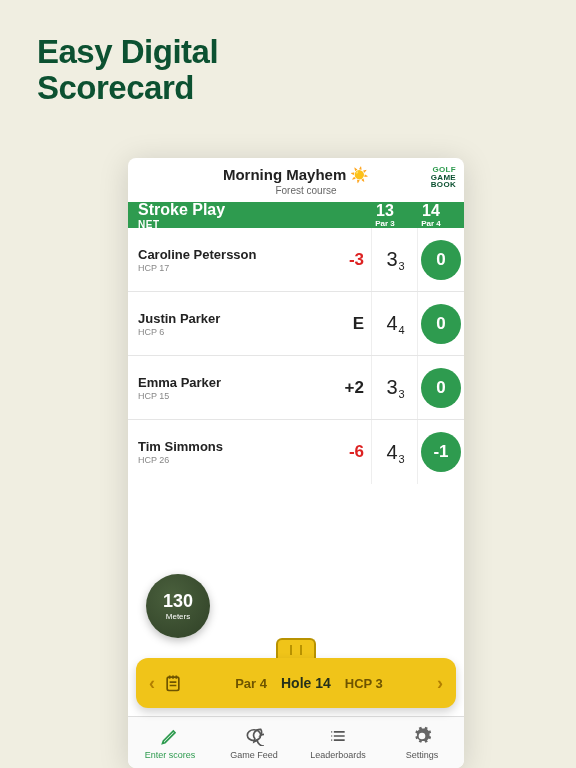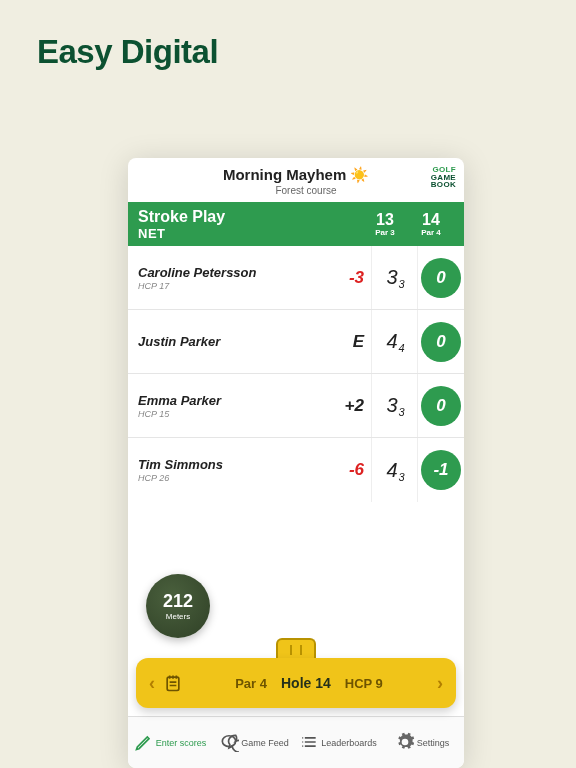--- a/index.html
+++ b/index.html
@@ -59,46 +59,45 @@
     color: #0c5131;
     letter-spacing: 0.3px;
   }
   .brand .g { color: #2e9b4f; }
 
   .green-bar {
     background: #2e9b4f;
     color: #fff;
     display: flex;
     align-items: center;
-    height: 44px;
+    height: 26px;
     padding: 0 10px;
   }
   .mode-block { flex: 1; }
   .mode-title { font-size: 16px; font-weight: 700; }
-  .mode-sub { font-size: 13px; font-weight: 700; letter-spacing: 0.5px; }
+  .mode-sub { font-size: 10px; font-weight: 700; letter-spacing: 0.5px; }
   .hole-block {
     width: 46px;
     text-align: center;
   }
   .hole-num { font-size: 16px; font-weight: 700; line-height: 1;}
   .hole-par { font-size: 8px; font-weight: 600; }
   .hole-block.current .hole-num,
   .hole-block.current .hole-par {
     font-weight: 800;
   }
 
   .rows { }
   .row {
     display: flex;
     align-items: center;
     height: 64px;
     border-bottom: 1px solid #e5e5e5;
     padding-left: 10px;
     position: relative;
-    font-style: italic;
   }
   .row:last-child { border-bottom: none; }
   .player-block { flex: 1; }
   .player-name { font-size: 13px; font-weight: 600; color: #222; }
   .player-hcp { font-size: 9px; color: #888; margin-top: 1px; }
   .net {
     width: 34px;
     text-align: right;
     font-size: 17px;
     font-weight: 800;
@@ -240,35 +239,36 @@
     left: 0;
     right: 0;
     height: 52px;
     border-top: 1px solid #ddd;
     display: flex;
     background: #fafafa;
   }
   .tab {
     flex: 1;
     display: flex;
-    flex-direction: row;
+    flex-direction: column;
     align-items: center;
     justify-content: center;
     font-size: 9px;
     color: #555;
     gap: 2px;
   }
   .tab.active { color: #2e9b4f; }
   .tab svg { width: 20px; height: 20px; }
 </style>
 </head>
 <body>
 
 <div class="page-heading">
   <div>Easy Digital</div>
+  <div>Scorecard</div>
 </div>
 
 <div class="phone">
 
   <div class="phone-header">
     <div class="session-title">Morning Mayhem ☀️</div>
     <div class="session-sub">Forest course</div>
     <div class="brand">
       <div class="g">GOLF</div>
       <div>GAME</div>
@@ -306,20 +306,21 @@
       <div class="badge">
         <div class="badge-circle">0</div>
       </div>
     </div>
 
     <div class="row">
       <div class="row-section-divider"></div>
         <div class="row-section-divider2"></div>
       <div class="player-block">
         <div class="player-name">Justin Parker</div>
+        <div class="player-hcp">HCP 6</div>
       </div>
       <div class="net">E</div>
       <div class="strokes">
         <span>4</span><span class="sub">4</span>
       </div>
       <div class="badge">
         <div class="badge-circle">0</div>
       </div>
     </div>
 
@@ -350,42 +351,42 @@
       <div class="strokes">
         <span>4</span><span class="sub">3</span>
       </div>
       <div class="badge">
         <div class="badge-circle">-1</div>
       </div>
     </div>
   </div>
 
   <div class="distance">
-    <div class="distance-val">212</div>
+    <div class="distance-val">130</div>
     <div class="distance-unit">Meters</div>
   </div>
 
   <div class="gold-tab"></div>
 
   <div class="gold-bar">
     <div class="gold-chev">‹</div>
     <div class="gold-icon">
       <svg viewBox="0 0 24 24" width="20" height="20" fill="none" stroke="#6e5400" stroke-width="2">
         <rect x="5" y="5" width="14" height="16" rx="2"></rect>
         <line x1="8" y1="3" x2="8" y2="7"></line>
           <line x1="12" y1="3" x2="12" y2="7"></line>
           <line x1="16" y1="3" x2="16" y2="7"></line>
         <line x1="8" y1="11" x2="16" y2="11"></line>
           <line x1="8" y1="15" x2="16" y2="15"></line>
       </svg>
     </div>
     <div class="gold-center">
       <span class="gold-par">Par 4</span>
       <span class="gold-hole">Hole 14</span>
-      <span class="gold-hcp">HCP 9</span>
+      <span class="gold-hcp">HCP 3</span>
     </div>
     <div class="gold-chev">›</div>
   </div>
 
   <div class="tabbar">
     <div class="tab active">
       <span>
         <svg viewBox="0 0 24 24" fill="none" stroke="#2e9b4f" stroke-width="2">
             <path d="M3 21l3-1 12-12-2-2L4 18l-1 3z"></path>
           </svg>

